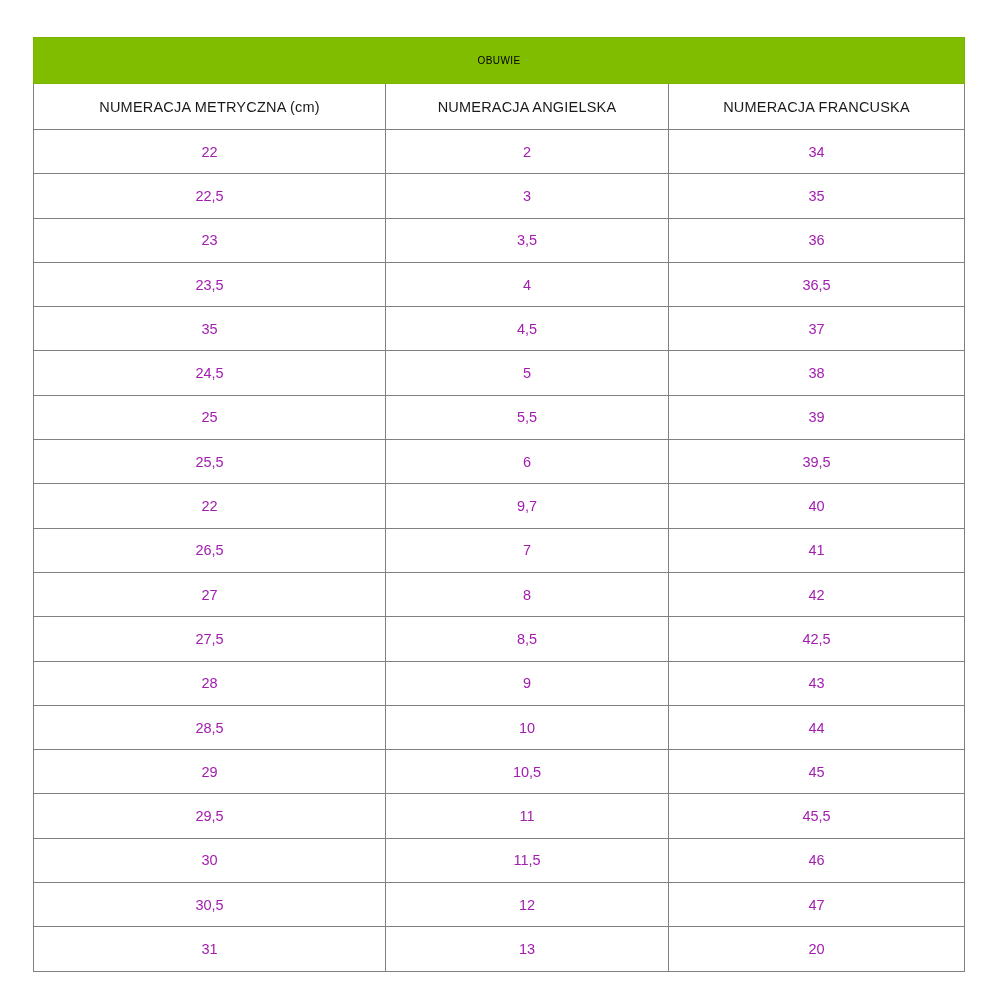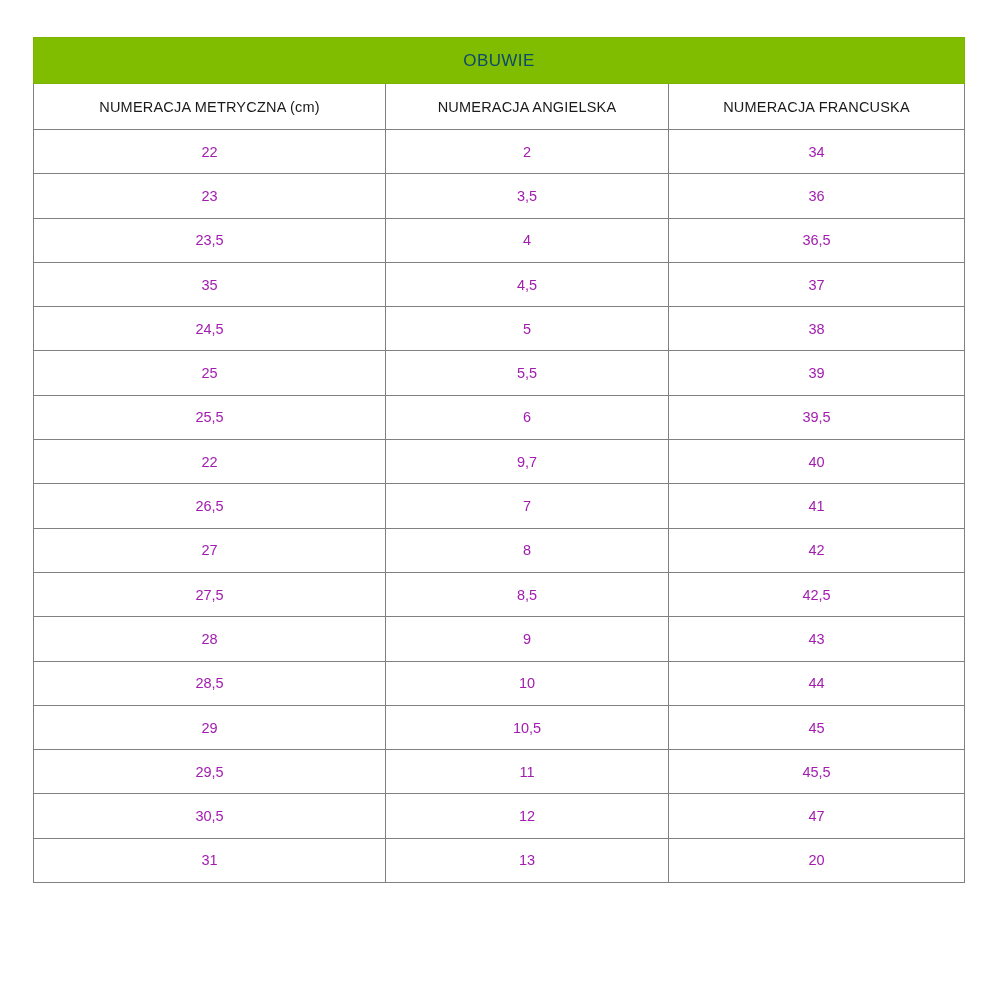--- a/index.html
+++ b/index.html
@@ -36,23 +36,23 @@
     font-weight: normal;
   }
 
   
   col.col-metric  { width: 352px; }
   col.col-english { width: 283px; }
   col.col-french  { width: 296px; }
 
   tr.title-row th {
     background: #80bc00;
-    color: #0c4a6e;
+    color: #000000;
     height: 45px;
-    font-size: 17px;
+    font-size: 10px;
     letter-spacing: 0.4px;
     border-color: #7ab300;
   }
 
   tr.column-header-row th {
     height: 45px;
     font-size: 14.5px;
     color: #1a1a1a;
     letter-spacing: 0.2px;
   }
@@ -81,20 +81,25 @@
         <th>NUMERACJA METRYCZNA (cm)</th>
         <th>NUMERACJA ANGIELSKA</th>
         <th>NUMERACJA FRANCUSKA</th>
       </tr>
     </thead>
     <tbody id="table-body">
         <tr class="data-row">
           <td>22</td>
           <td>2</td>
           <td>34</td>
+        </tr>
+        <tr class="data-row">
+          <td>22,5</td>
+          <td>3</td>
+          <td>35</td>
         </tr>
         <tr class="data-row">
           <td>23</td>
           <td>3,5</td>
           <td>36</td>
         </tr>
         <tr class="data-row">
           <td>23,5</td>
           <td>4</td>
           <td>36,5</td>
@@ -153,20 +158,25 @@
           <td>29</td>
           <td>10,5</td>
           <td>45</td>
         </tr>
         <tr class="data-row">
           <td>29,5</td>
           <td>11</td>
           <td>45,5</td>
         </tr>
         <tr class="data-row">
+          <td>30</td>
+          <td>11,5</td>
+          <td>46</td>
+        </tr>
+        <tr class="data-row">
           <td>30,5</td>
           <td>12</td>
           <td>47</td>
         </tr>
         <tr class="data-row">
           <td>31</td>
           <td>13</td>
           <td>20</td>
         </tr>
       </tbody>

